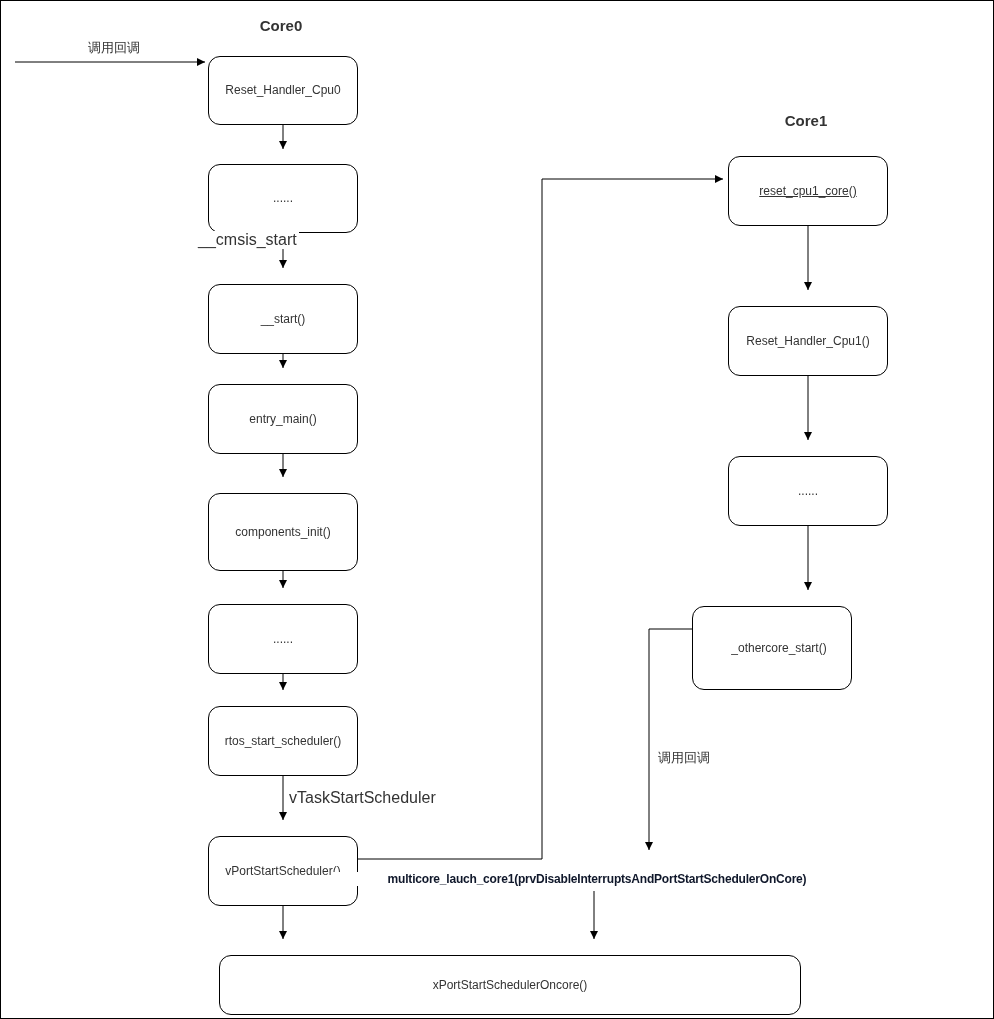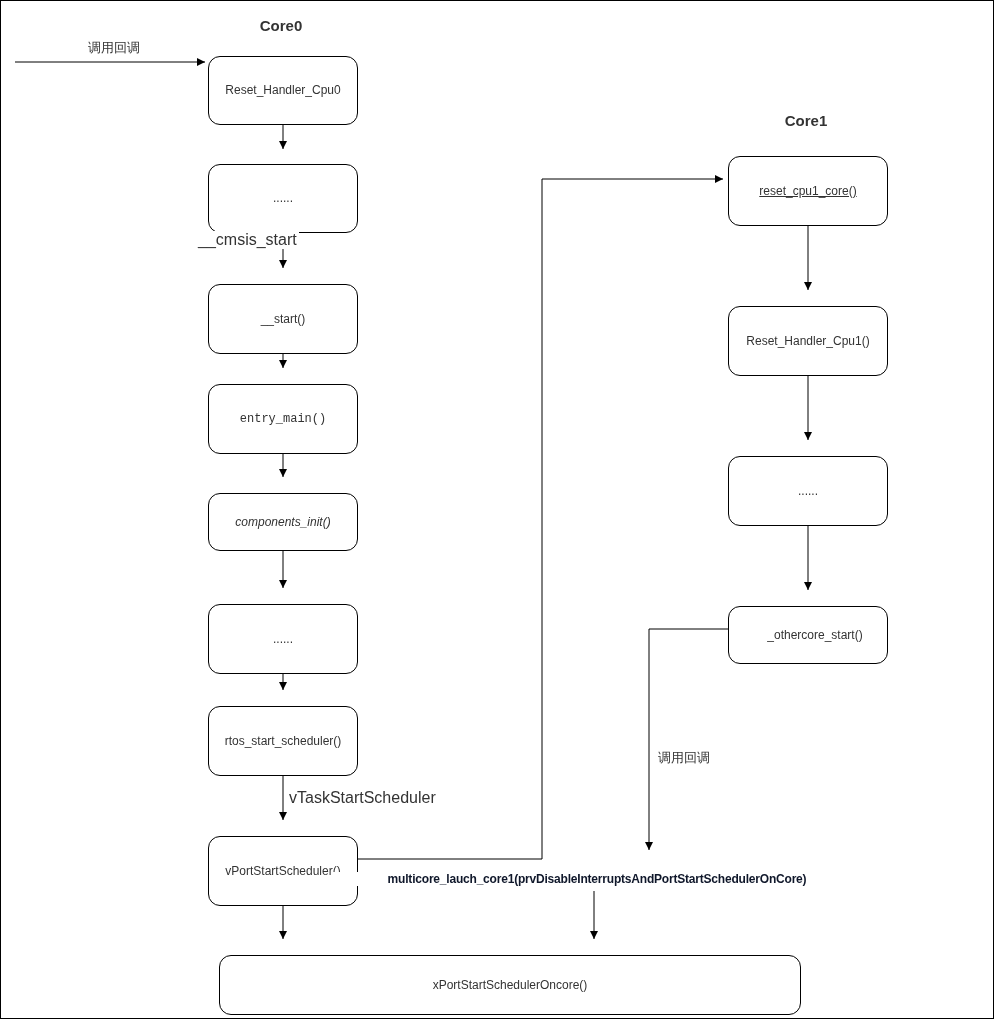--- a/index.html
+++ b/index.html
@@ -85,24 +85,24 @@
 
   <div class="node" style="left:207px;top:43px;width:150px;height:69px;">
     <span>Reset_Handler_Cpu0</span>
   </div>
   <div class="node" style="left:207px;top:151px;width:150px;height:69px;">
     <span>......</span>
   </div>
   <div class="node" style="left:207px;top:271px;width:150px;height:70px;">
     <span>__start()</span>
   </div>
-  <div class="node" style="left:207px;top:371px;width:150px;height:70px;font-family:Liberation Mono, monospace;">
+  <div class="node" style="left:207px;top:371px;width:150px;height:70px;">
     <span>entry_main()</span>
   </div>
-  <div class="node" style="left:207px;top:480px;width:150px;height:58px;font-style:italic;">
+  <div class="node" style="left:207px;top:480px;width:150px;height:78px;">
     <span>components_init()</span>
   </div>
   <div class="node" style="left:207px;top:591px;width:150px;height:70px;">
     <span>......</span>
   </div>
   <div class="node" style="left:207px;top:693px;width:150px;height:70px;">
     <span>rtos_start_scheduler()</span>
   </div>
   <div class="node" style="left:207px;top:823px;width:150px;height:70px;">
     <span>vPortStartScheduler()</span>
@@ -110,21 +110,21 @@
 
   <div class="node" style="left:727px;top:143px;width:160px;height:70px;text-decoration:underline;">
     <span>reset_cpu1_core()</span>
   </div>
   <div class="node" style="left:727px;top:293px;width:160px;height:70px;">
     <span>Reset_Handler_Cpu1()</span>
   </div>
   <div class="node" style="left:727px;top:443px;width:160px;height:70px;">
     <span>......</span>
   </div>
-  <div class="node" style="left:727px;top:593px;width:160px;height:58px;padding-left:14px;">
+  <div class="node" style="left:691px;top:593px;width:160px;height:84px;padding-left:14px;">
     <span>_othercore_start()</span>
   </div>
 
   <div class="node" style="left:218px;top:942px;width:582px;height:60px;">
     <span>xPortStartSchedulerOncore()</span>
   </div>
 
   <div class="edge-label cn" style="left:66px;top:38px;width:94px;text-align:center;">调用回调</div>
   <div class="edge-label" style="left:195px;top:230px;">__cmsis_start</div>
   <div class="edge-label" style="left:286px;top:788px;">vTaskStartScheduler</div>

